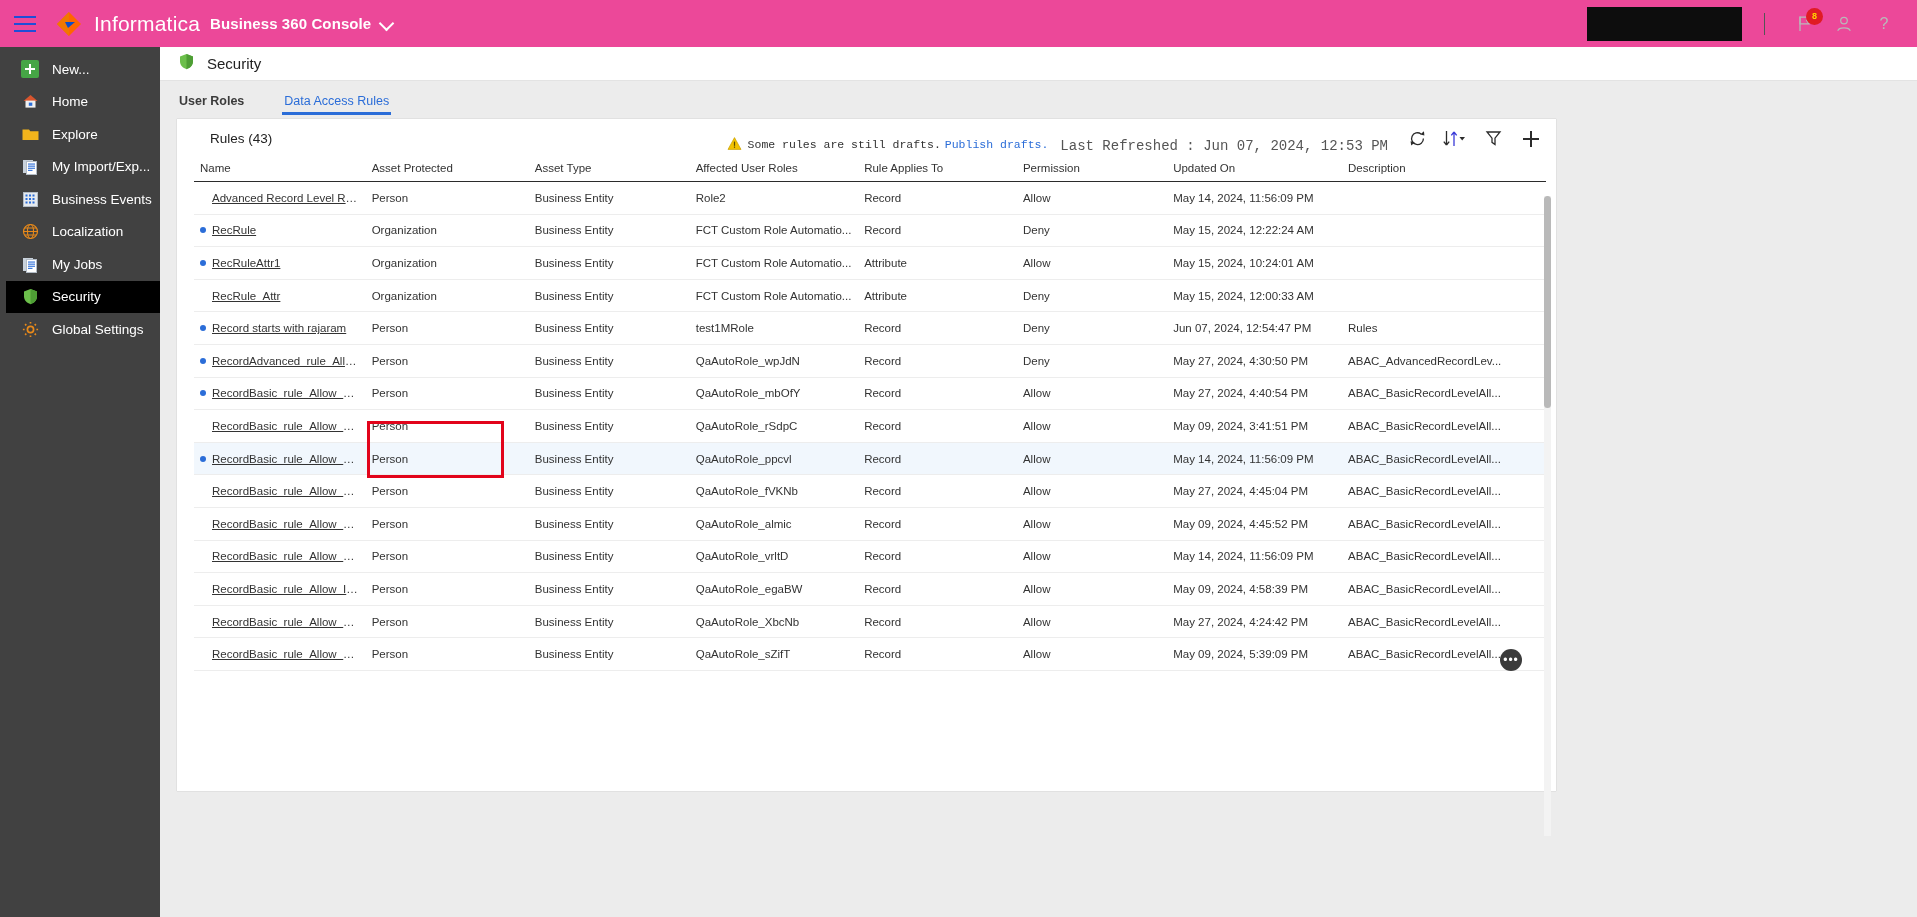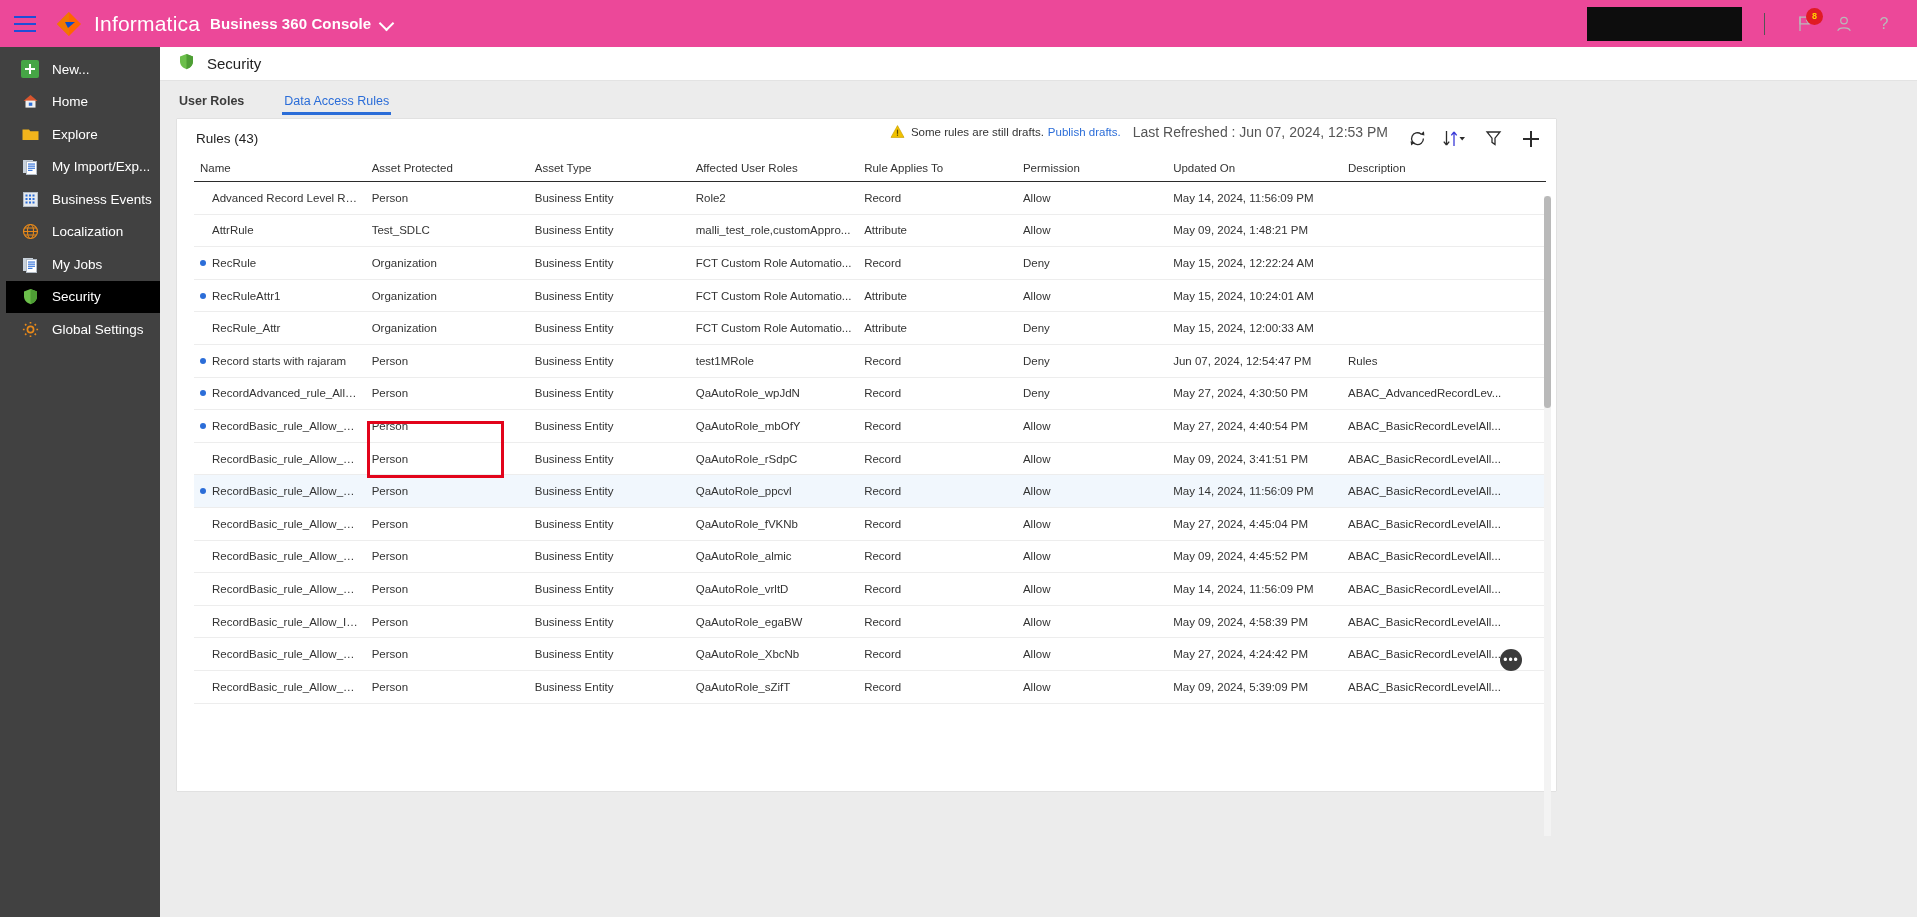--- a/index.html
+++ b/index.html
@@ -103,24 +103,24 @@
     content: ""; position: absolute; left: 0; right: 0; bottom: 0;
     height: 3px; background: #2b6dd8;
   }
 
   .panel {
     position: absolute; top: 72px; left: 17px;
     width: 1379px; height: 672px; background: #ffffff;
     box-shadow: 0 0 1px rgba(0,0,0,.25);
   }
   .panel-toolbar {
-    height: 39px; display: flex; align-items: center; padding: 0 10px 0 19px; gap: 42px;
+    height: 39px; display: flex; align-items: center; padding: 0 10px 0 33px; gap: 42px;
   }
   .rules-count { font-size: 13.5px; color: #222; }
-  .toolbar-right { margin-left: auto; display: flex; align-items: flex-start; }
+  .toolbar-right { margin-left: auto; display: flex; align-items: flex-end; font-family: Liberation Mono, monospace; }
   .draft-note { display: flex; align-items: center; font-size: 11.5px; color: #333; }
   .warn-tri { margin-right: 6px; }
   .draft-link { color: #2b6dd8; cursor: pointer; margin-left: 4px; }
   .last-refreshed { font-size: 14px; color: #555; margin-left: 12px; margin-right: 6px; }
   .tb2 {
     width: 30px; height: 30px; margin-left: 8px; cursor: pointer;
     display: flex; align-items: center; justify-content: center;
   }
 
   
@@ -129,21 +129,21 @@
   table.rules th {
     text-align: left; font-size: 11.5px; font-weight: 400; color: #333;
     padding: 4px 6px 7px 6px; border-bottom: 1.5px solid #2b2b2b;
   }
   table.rules td {
     font-size: 11.5px; color: #333; padding: 0 6px;
     height: 32.6px; border-bottom: 1px solid #ededed;
     white-space: nowrap; overflow: hidden; text-overflow: ellipsis;
   }
   table.rules tr.hl td { background: #f1f7fd; }
-  td.name-cell { color: #2b6dd8; }
+  td.name-cell { color: #2b6dd8; text-decoration: underline; }
   td.name-cell .nm { cursor: pointer; }
   .dot {
     display: inline-block; width: 6px; height: 6px; border-radius: 50%;
     background: #2b6dd8; margin-right: 6px; vertical-align: middle;
     position: relative; top: -1px;
   }
   .dot.hidden { visibility: hidden; }
 
   .col-name { width: 160px; }
   .col-asset { width: 152px; }
@@ -441,30 +441,20 @@
               <td class="name-cell"><span class="dot hidden"></span><span class="nm">Advanced Record Level Rule</span></td>
               <td>Person</td>
               <td>Business Entity</td>
               <td>Role2</td>
               <td>Record</td>
               <td>Allow</td>
               <td>May 14, 2024, 11:56:09 PM</td>
               <td></td>
             </tr>
             <tr>
-              <td class="name-cell"><span class="dot hidden"></span><span class="nm">AttrRule</span></td>
-              <td>Test_SDLC</td>
-              <td>Business Entity</td>
-              <td>malli_test_role,customAppro...</td>
-              <td>Attribute</td>
-              <td>Allow</td>
-              <td>May 09, 2024, 1:48:21 PM</td>
-              <td></td>
-            </tr>
-            <tr>
               <td class="name-cell"><span class="dot"></span><span class="nm">RecRule</span></td>
               <td>Organization</td>
               <td>Business Entity</td>
               <td>FCT Custom Role Automatio...</td>
               <td>Record</td>
               <td>Deny</td>
               <td>May 15, 2024, 12:22:24 AM</td>
               <td></td>
             </tr>
             <tr>

